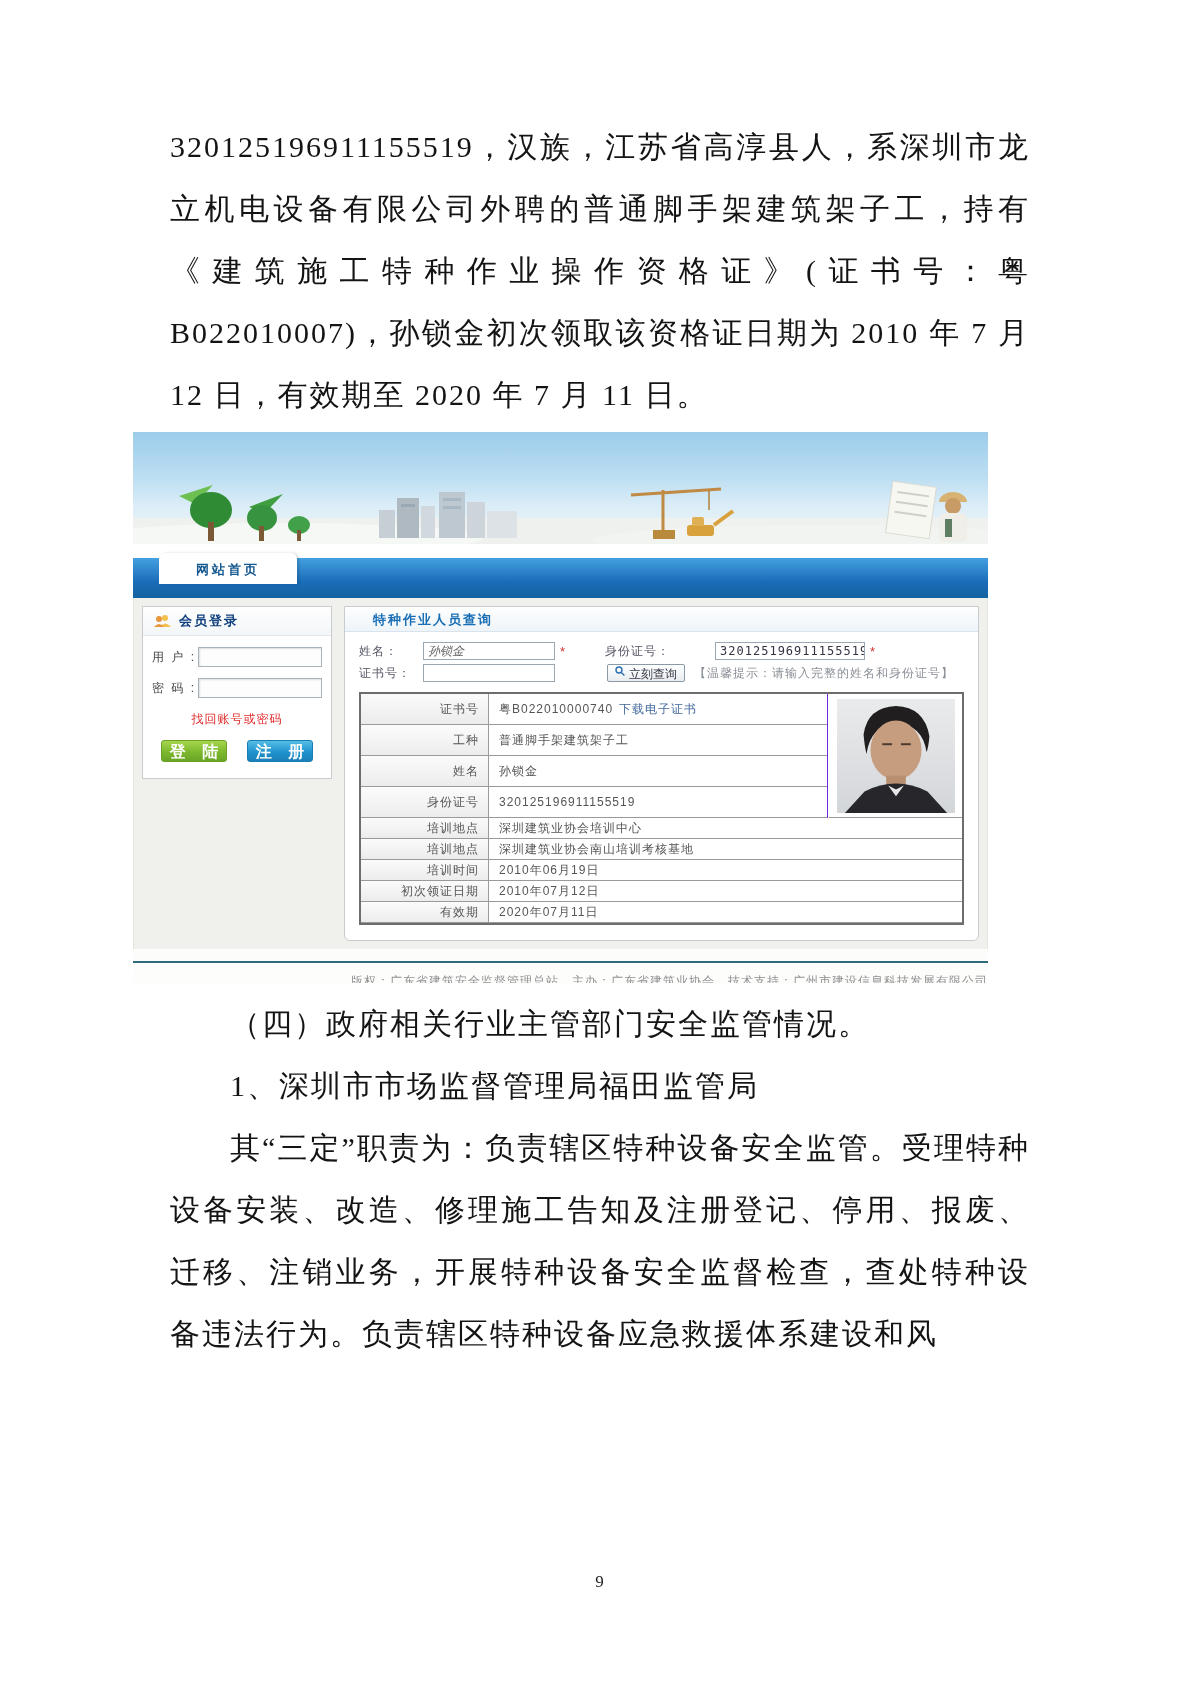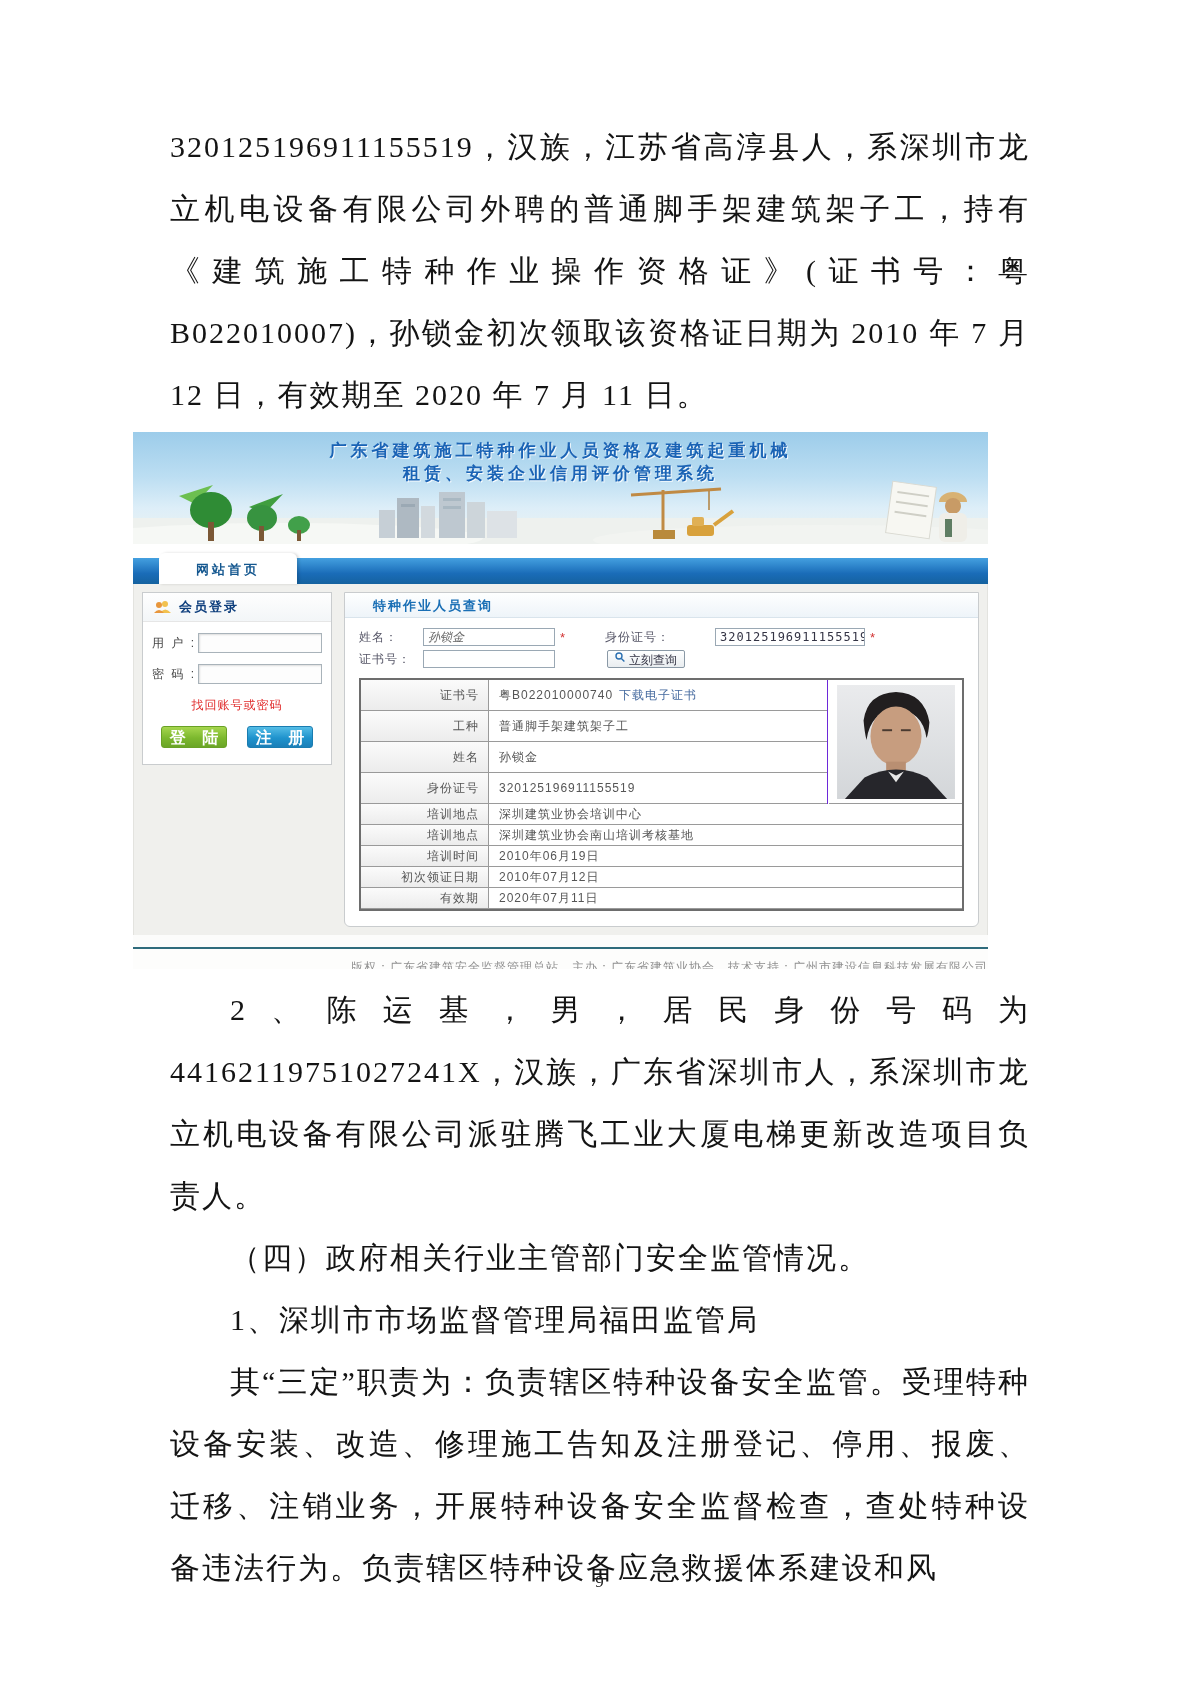--- a/index.html
+++ b/index.html
@@ -31,21 +31,21 @@
     background:linear-gradient(#9cccea 0%, #bcdef2 40%, #ddeef8 68%, #eff4f0 100%);
   }
   .banner-scene { position:absolute; left:0; bottom:0; width:855px; height:64px; display:block; }
   .banner-title {
     position:absolute; top:7px; left:0; right:0; text-align:center;
     color:#1a63b5; font-weight:bold; font-size:17px; letter-spacing:4px;
     text-shadow:1px 1px 0 rgba(255,255,255,.85); line-height:23px;
   }
   .ss-gap { height:14px; background:#fff; }
   .ss-nav {
-    height:26px; position:relative;
+    height:40px; position:relative;
     background:linear-gradient(#44a0e0, #1a6cb8 60%, #15629f);
   }
   .ss-tab {
     position:absolute; left:26px; top:-5px; width:138px; height:31px;
     background:#fff; border-radius:6px 6px 0 0; color:#14578f; font-weight:bold;
     font-size:13px; line-height:33px; text-align:center; letter-spacing:3px;
     box-shadow:2px 0 3px rgba(0,0,0,.15);
   }
   .ss-body {
     background:#f0f0ed; padding:8px; display:flex; gap:12px; align-items:flex-start;
@@ -165,24 +165,20 @@
             <rect x="756" y="4" width="44" height="52" fill="#f7f7f2" stroke="#d9d9d1"></rect>
             <line x1="762" y1="14" x2="794" y2="14" stroke="#cfcfc6" stroke-width="2"></line>
             <line x1="762" y1="24" x2="794" y2="24" stroke="#cfcfc6" stroke-width="2"></line>
             <line x1="762" y1="34" x2="794" y2="34" stroke="#cfcfc6" stroke-width="2"></line>
           </g>
           <path d="M806 22 a14 10 0 0 1 28 0 z" fill="#d8b273"></path>
           <circle cx="820" cy="26" r="8" fill="#c89b66"></circle>
           <rect x="806" y="33" width="28" height="29" rx="6" fill="#efeee8"></rect>
           <rect x="812" y="39" width="7" height="18" fill="#5f7d63"></rect>
         </svg>
-        <div class="banner-title">
-          <div>广东省建筑施工特种作业人员资格及建筑起重机械</div>
-          <div>租赁、安装企业信用评价管理系统</div>
-        </div>
       </div>
 
       <div class="ss-gap"></div>
 
       <div class="ss-nav">
         <div class="ss-tab">网站首页</div>
       </div>
 
       <div class="ss-body">
 
@@ -226,20 +222,21 @@
             <div class="qrow">
               <span class="qlabel w64">证书号：</span>
               <span class="qinput w132"></span>
               <span class="qbtn">
                 <svg width="10" height="10" viewBox="0 0 10 10">
                   <circle cx="4" cy="4" r="3" fill="none" stroke="#2a6fb0" stroke-width="1.4"></circle>
                   <line x1="6.4" y1="6.4" x2="9.4" y2="9.4" stroke="#2a6fb0" stroke-width="1.4"></line>
                 </svg>
                 <span>立刻查询</span>
               </span>
+              <span class="qhint">【温馨提示：请输入完整的姓名和身份证号】</span>
             </div>
           </div>
 
           <div class="result-area">
             <div class="rt" id="result-table">
               <div class="rt-row narrow">
                   <div class="rt-label">证书号</div>
                   <div class="rt-value">粤B022010000740<span class="rt-link">下载电子证书</span></div>
                 </div>
                 <div class="rt-row narrow">
@@ -296,20 +293,19 @@
           </div>
         </div>
       </div>
 
       <div class="ss-prefoot"></div>
       <div class="ss-foot">
         <div class="footer-text">版权：广东省建筑安全监督管理总站　主办：广东省建筑业协会　技术支持：广州市建设信息科技发展有限公司</div>
       </div>
     </div>
 
-    <p class="p indent">2、陈运基，男，居民身份号码为 44162119751027241X，汉族，广东省深圳市人，系深圳市龙立机电设备有限公司派驻腾飞工业大厦电梯更新改造项目负责人。</p>
     <p class="p indent">（四）政府相关行业主管部门安全监管情况。</p>
     <p class="p indent">1、深圳市市场监督管理局福田监管局</p>
     <p class="p indent">其“三定”职责为：负责辖区特种设备安全监管。受理特种设备安装、改造、修理施工告知及注册登记、停用、报废、迁移、注销业务，开展特种设备安全监督检查，查处特种设备违法行为。负责辖区特种设备应急救援体系建设和风</p>
   </div>
 
   <div class="pageno">9</div>
 </div>
 
 </body></html>

